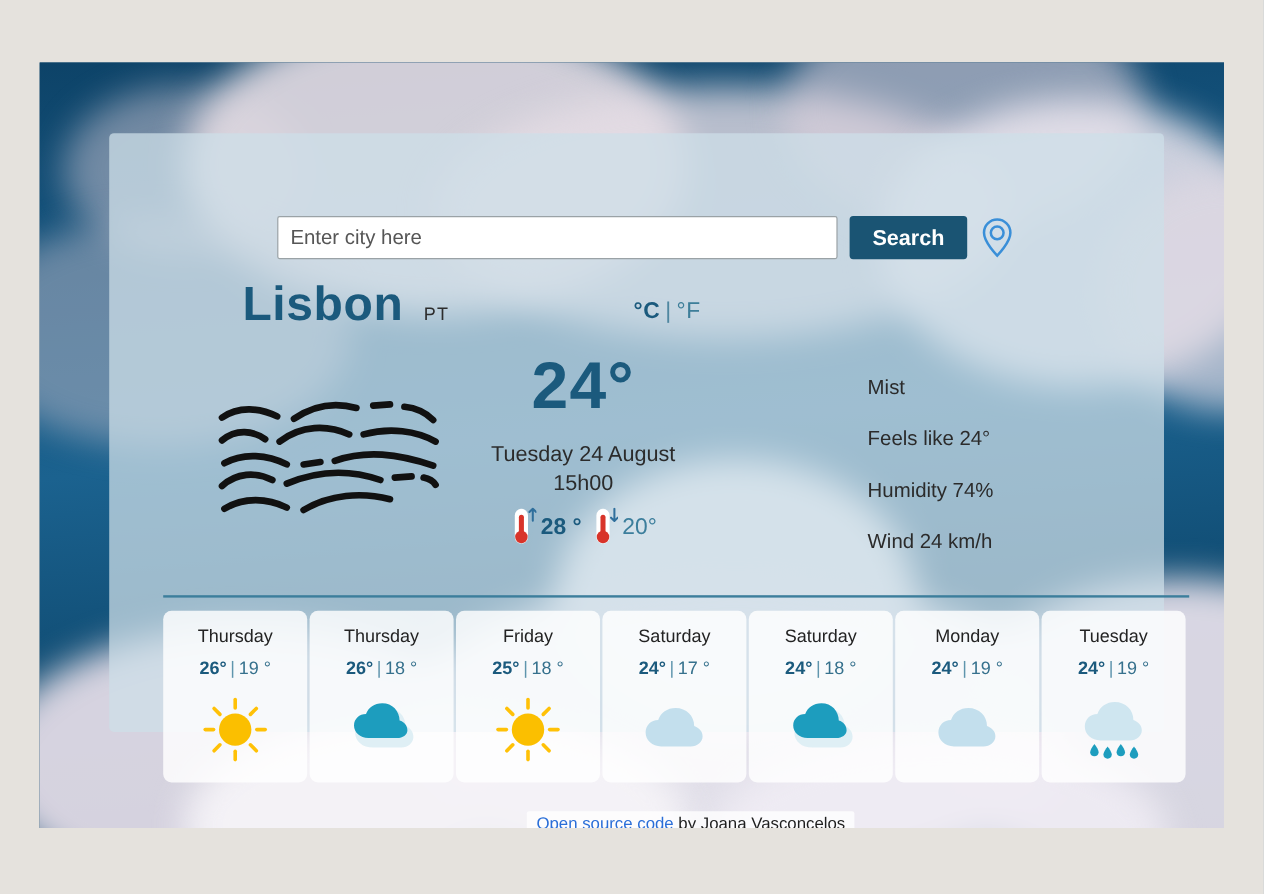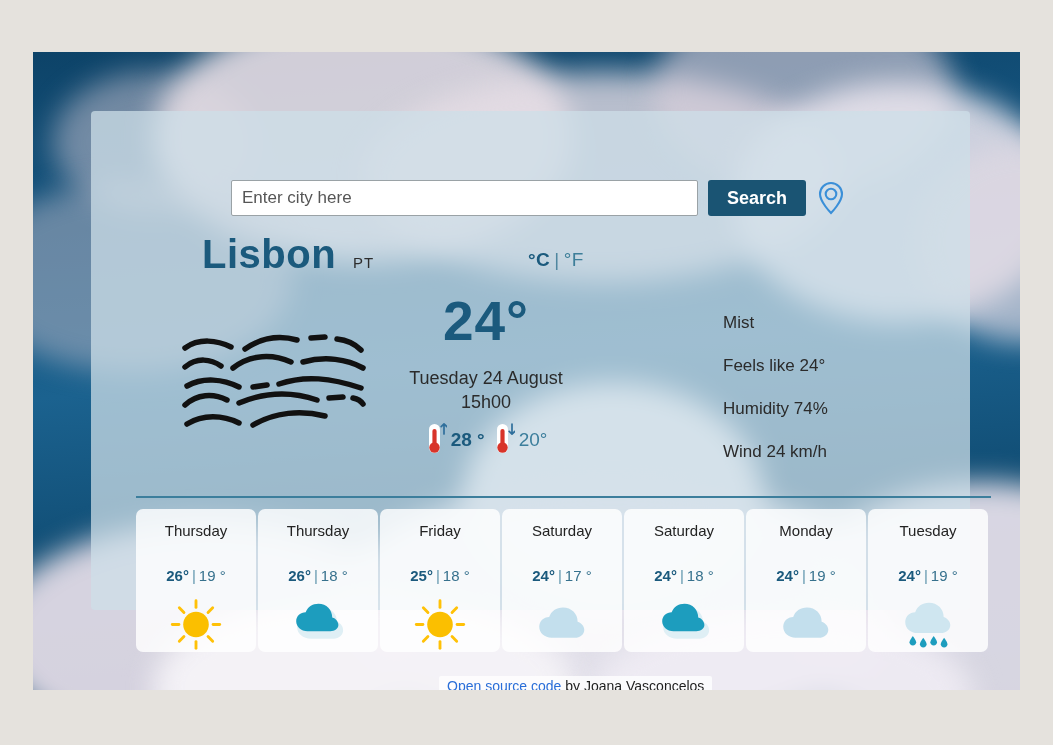--- a/index.html
+++ b/index.html
@@ -212,21 +212,21 @@
     flex-direction: column;
     align-items: center;
     cursor: pointer;
   }
   .fc-day {
     font-size: 15px;
     color: #232323;
     white-space: nowrap;
   }
   .fc-temps {
-    margin-top: 28px;
+    margin-top: 10px;
     font-size: 15px;
     white-space: nowrap;
   }
   .fc-max { font-weight: bold; color: #1b5a7d; }
   .fc-bar { color: #5f95ad; margin: 0 3px; }
   .fc-min { color: #36718d; }
   .fc-icon {
     margin-top: 13px;
     width: 66px;
     height: 58px;

